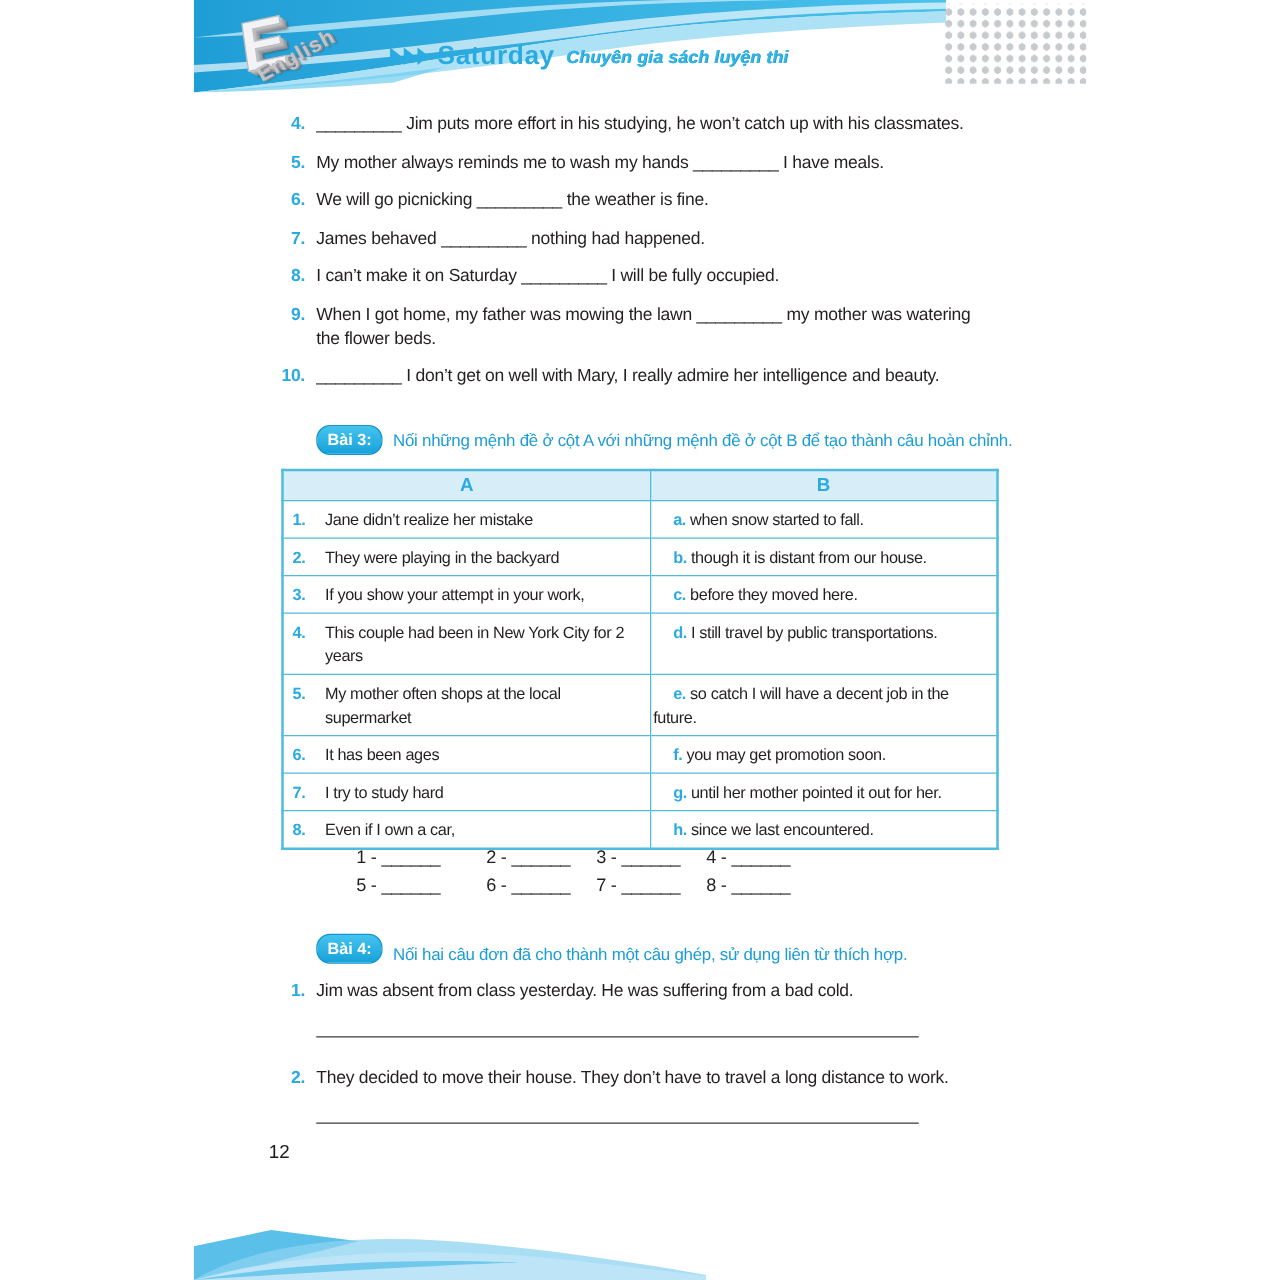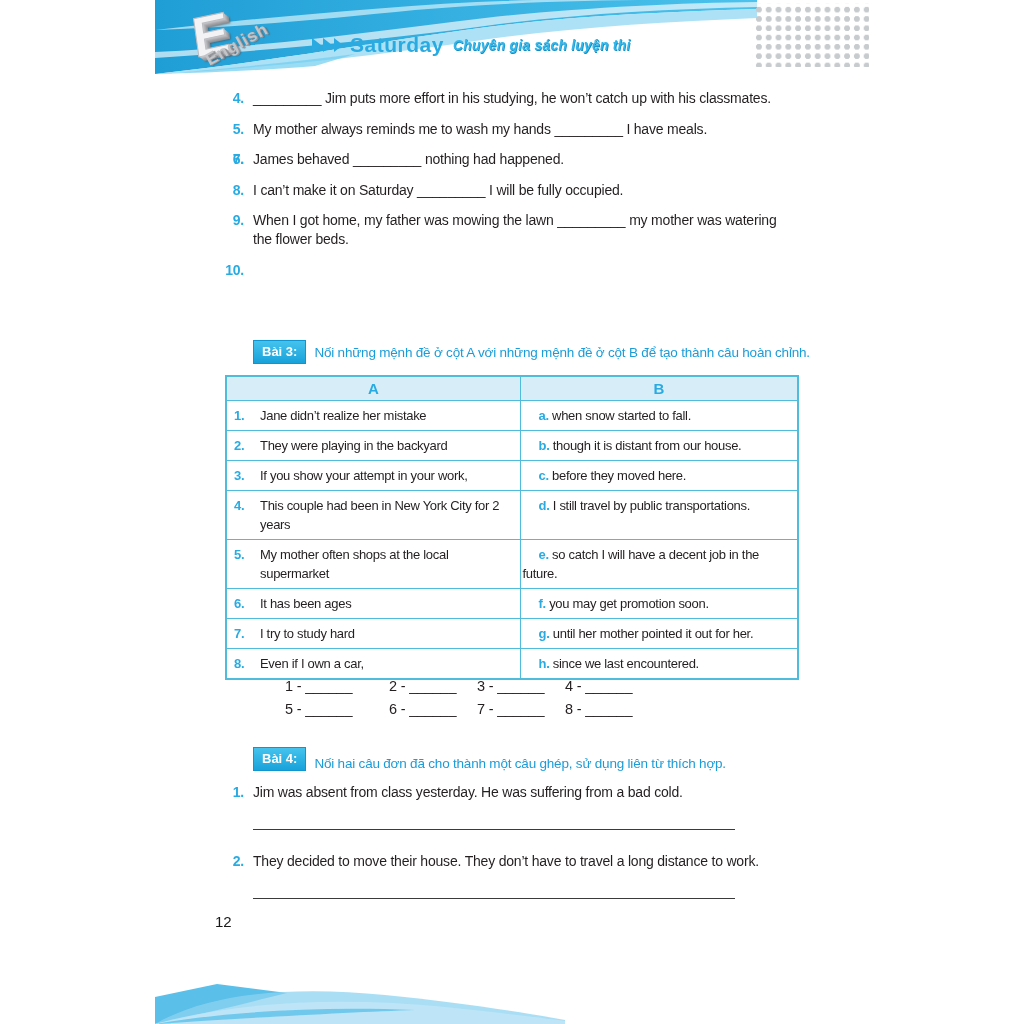--- a/index.html
+++ b/index.html
@@ -38,21 +38,21 @@
 
   
   .ex-list{position:absolute;left:218px;top:89px;width:560px;font-size:14px;letter-spacing:-.2px;}
   .ex-item{position:relative;padding-left:35px;line-height:19px;margin-bottom:11.5px;}
   .ex-num{position:absolute;left:0;top:0;width:26px;text-align:right;
     color:var(--accent);font-weight:bold;}
 
   
   .section-head{position:absolute;left:253px;display:flex;align-items:center;white-space:nowrap;}
   .bai-box{background:linear-gradient(#45c3ee,#18a2da);color:#fff;font-weight:bold;
-    font-size:13px;padding:3px 8px 4px;border-radius:0;border:1px solid #0f95cf;}
+    font-size:13px;padding:3px 8px 4px;border-radius:11px;border:1px solid #0f95cf;}
   .bai-title{color:var(--accent-dark);font-weight:normal;font-size:13.5px;margin-left:8px;letter-spacing:-.2px;}
 
   
   .match-table{position:absolute;left:225px;top:375px;width:574px;border-collapse:collapse;
     font-size:13px;letter-spacing:-.3px;}
   .match-table td,.match-table th{border:1px solid var(--table-border);vertical-align:top;}
   .match-table{border:2px solid var(--table-border);}
   .match-table th{background:var(--header-bg);color:var(--accent);font-size:15px;
     font-weight:bold;text-align:center;padding:3px 0;}
   .col-a{width:295px;}
@@ -115,35 +115,37 @@
     <div class="ex-item">
       <span class="ex-num">4.</span>
       <span>_________ Jim puts more effort in his studying, he won’t catch up with his classmates.</span>
     </div>
     <div class="ex-item">
       <span class="ex-num">5.</span>
       <span>My mother always reminds me to wash my hands _________ I have meals.</span>
     </div>
     <div class="ex-item">
       <span class="ex-num">6.</span>
+      <span>We will go picnicking _________ the weather is fine.</span>
     </div>
     <div class="ex-item">
       <span class="ex-num">7.</span>
       <span>James behaved _________ nothing had happened.</span>
     </div>
     <div class="ex-item">
       <span class="ex-num">8.</span>
       <span>I can’t make it on Saturday _________ I will be fully occupied.</span>
     </div>
     <div class="ex-item">
       <span class="ex-num">9.</span>
       <span>When I got home, my father was mowing the lawn _________ my mother was watering the flower beds.</span>
     </div>
     <div class="ex-item">
       <span class="ex-num">10.</span>
+      <span>_________ I don’t get on well with Mary, I really admire her intelligence and beauty.</span>
     </div>
   </div>
 
   <div class="section-head" style="top:340px;">
     <span class="bai-box">Bài 3:</span>
     <span class="bai-title">Nối những mệnh đề ở cột A với những mệnh đề ở cột B để tạo thành câu hoàn chỉnh.</span>
   </div>
 
   <table class="match-table">
     <tbody>

